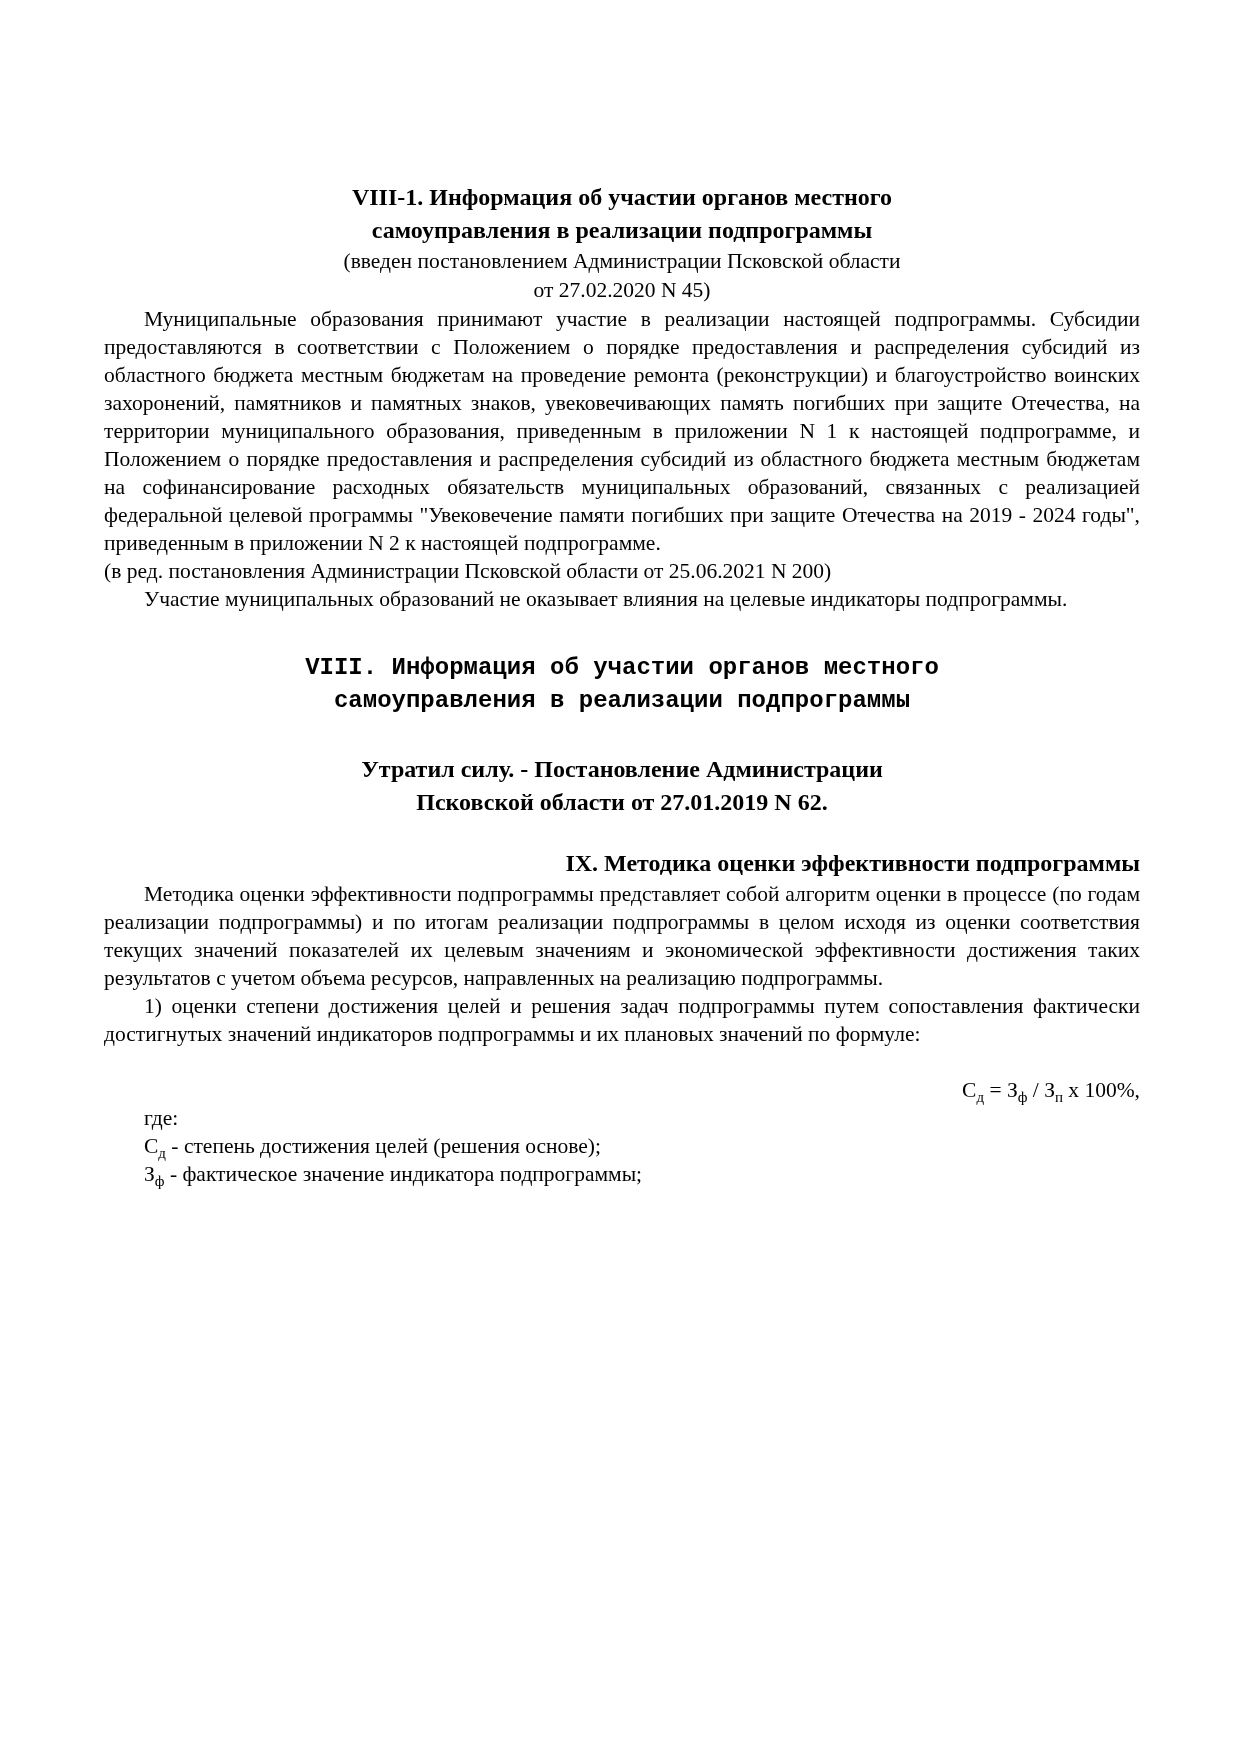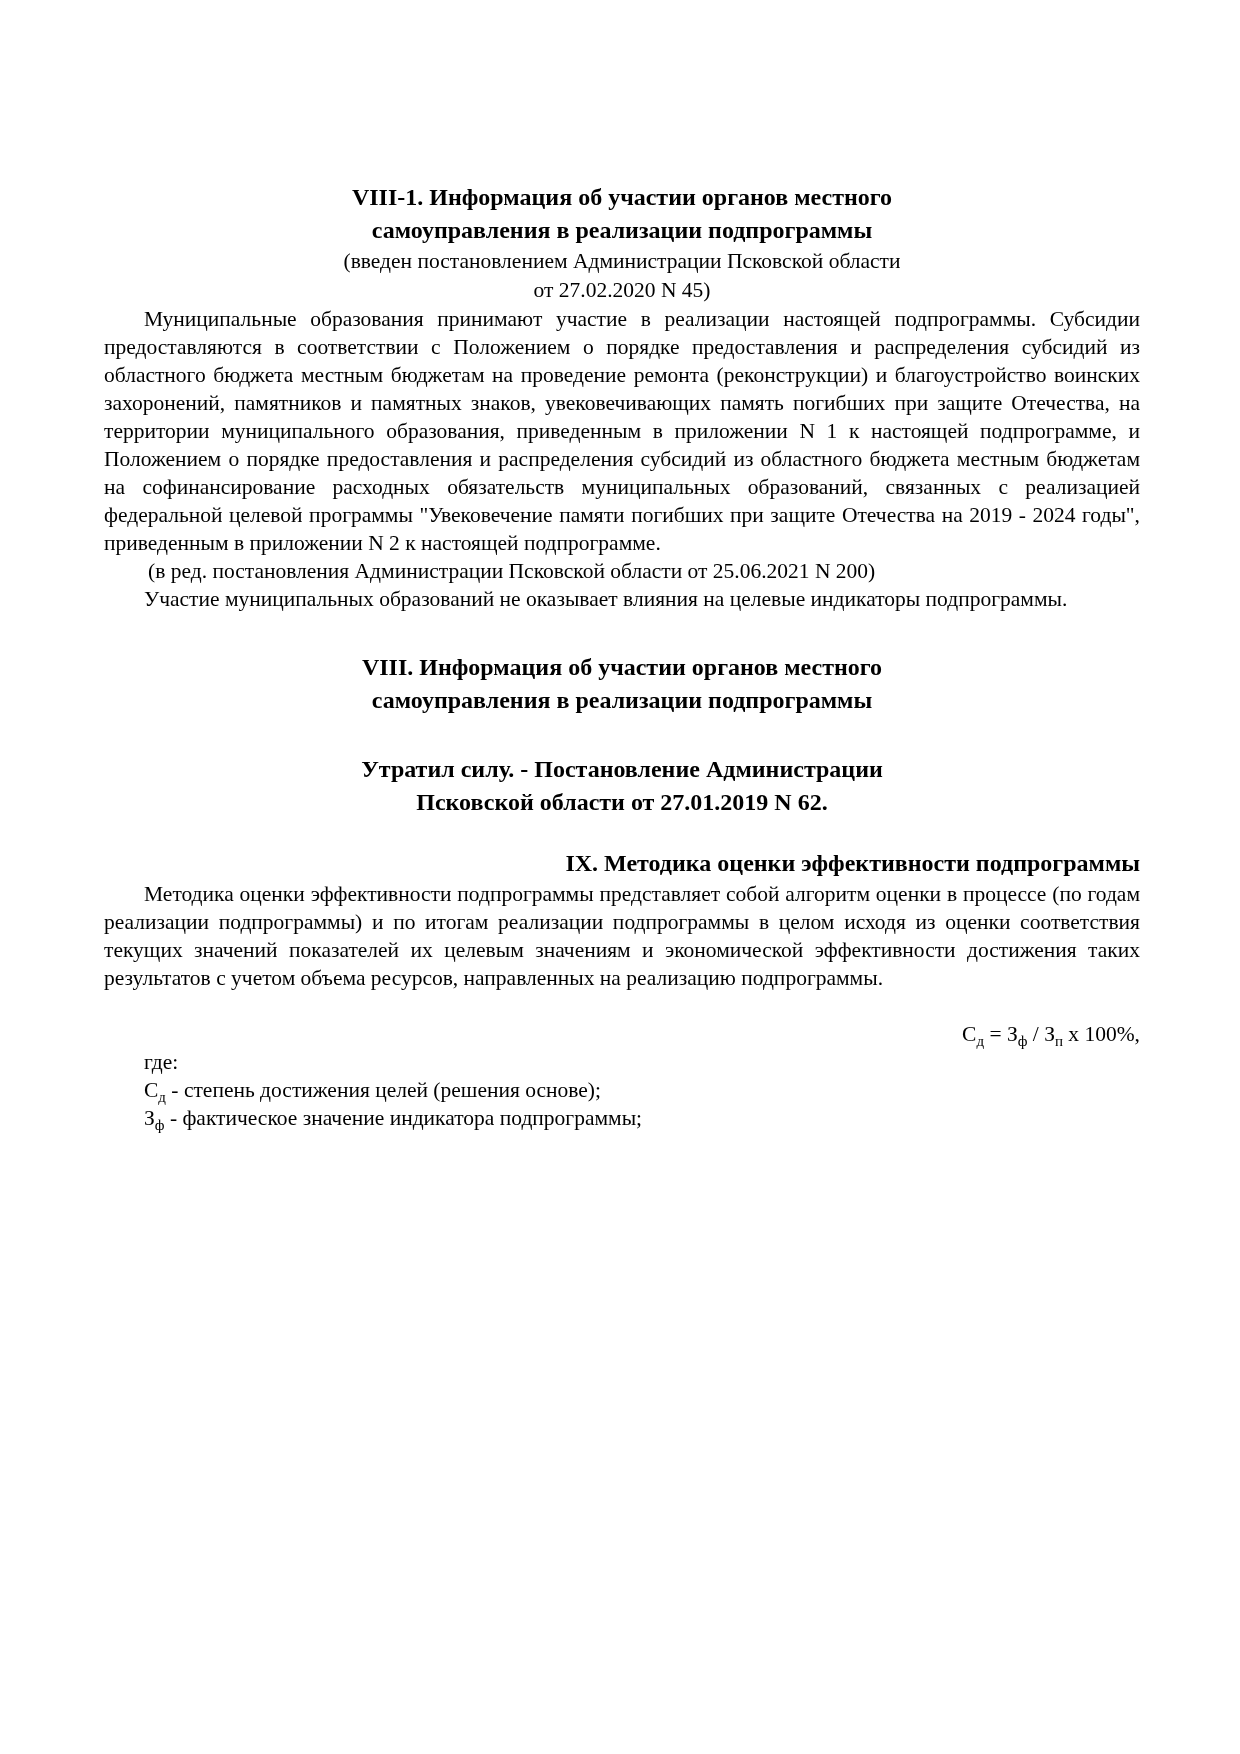--- a/index.html
+++ b/index.html
@@ -39,24 +39,23 @@
   }
   p.body {
     margin: 0;
     font-size: 21.5px;
     line-height: 28px;
     text-align: justify;
     text-indent: 40px;
   }
   p.noindent {
     text-indent: 0;
-    margin-left: 44px;
   }
   .gap   { margin-top: 28px; text-align: right; }
-  .gap38 { margin-top: 38px; }
+  .gap38 { margin-top: 38px; font-family: Liberation Mono, monospace; }
   .gap36 { margin-top: 36px; }
   .formula {
     margin: 28px 0 0 0;
     font-size: 21.5px;
     line-height: 28px;
     text-align: right;
     text-indent: 0;
   }
   sub {
     font-size: 15px;
@@ -90,20 +89,21 @@
     <div class="gap36">
       <div class="h-bold">Утратил силу. - Постановление Администрации</div>
       <div class="h-bold">Псковской области от 27.01.2019 N 62.</div>
     </div>
 
     <div class="h-bold gap">IX. Методика оценки эффективности подпрограммы</div>
 
     <p class="body gap">Методика оценки эффективности подпрограммы представляет собой алгоритм оценки в процессе (по годам реализации подпрограммы) и по итогам реализации подпрограммы в целом исходя из оценки соответствия текущих значений показателей их целевым значениям и экономической эффективности достижения таких результатов с учетом объема ресурсов, направленных на реализацию подпрограммы.</p>
 
 
+    <p class="body gap">1) оценки степени достижения целей и решения задач подпрограммы путем сопоставления фактически достигнутых значений индикаторов подпрограммы и их плановых значений по формуле:</p>
 
     <div class="formula"><span>С</span><sub>д</sub><span> = З</span><sub>ф</sub><span> / З</span><sub>п</sub><span> x 100%,</span></div>
 
     <p class="body gap">где:</p>
 
     <p class="body gap"><span>С</span><sub>д</sub><span> - степень достижения целей (решения основе);</span></p>
 
     <p class="body gap"><span>З</span><sub>ф</sub><span> - фактическое значение индикатора подпрограммы;</span></p>
 
 

